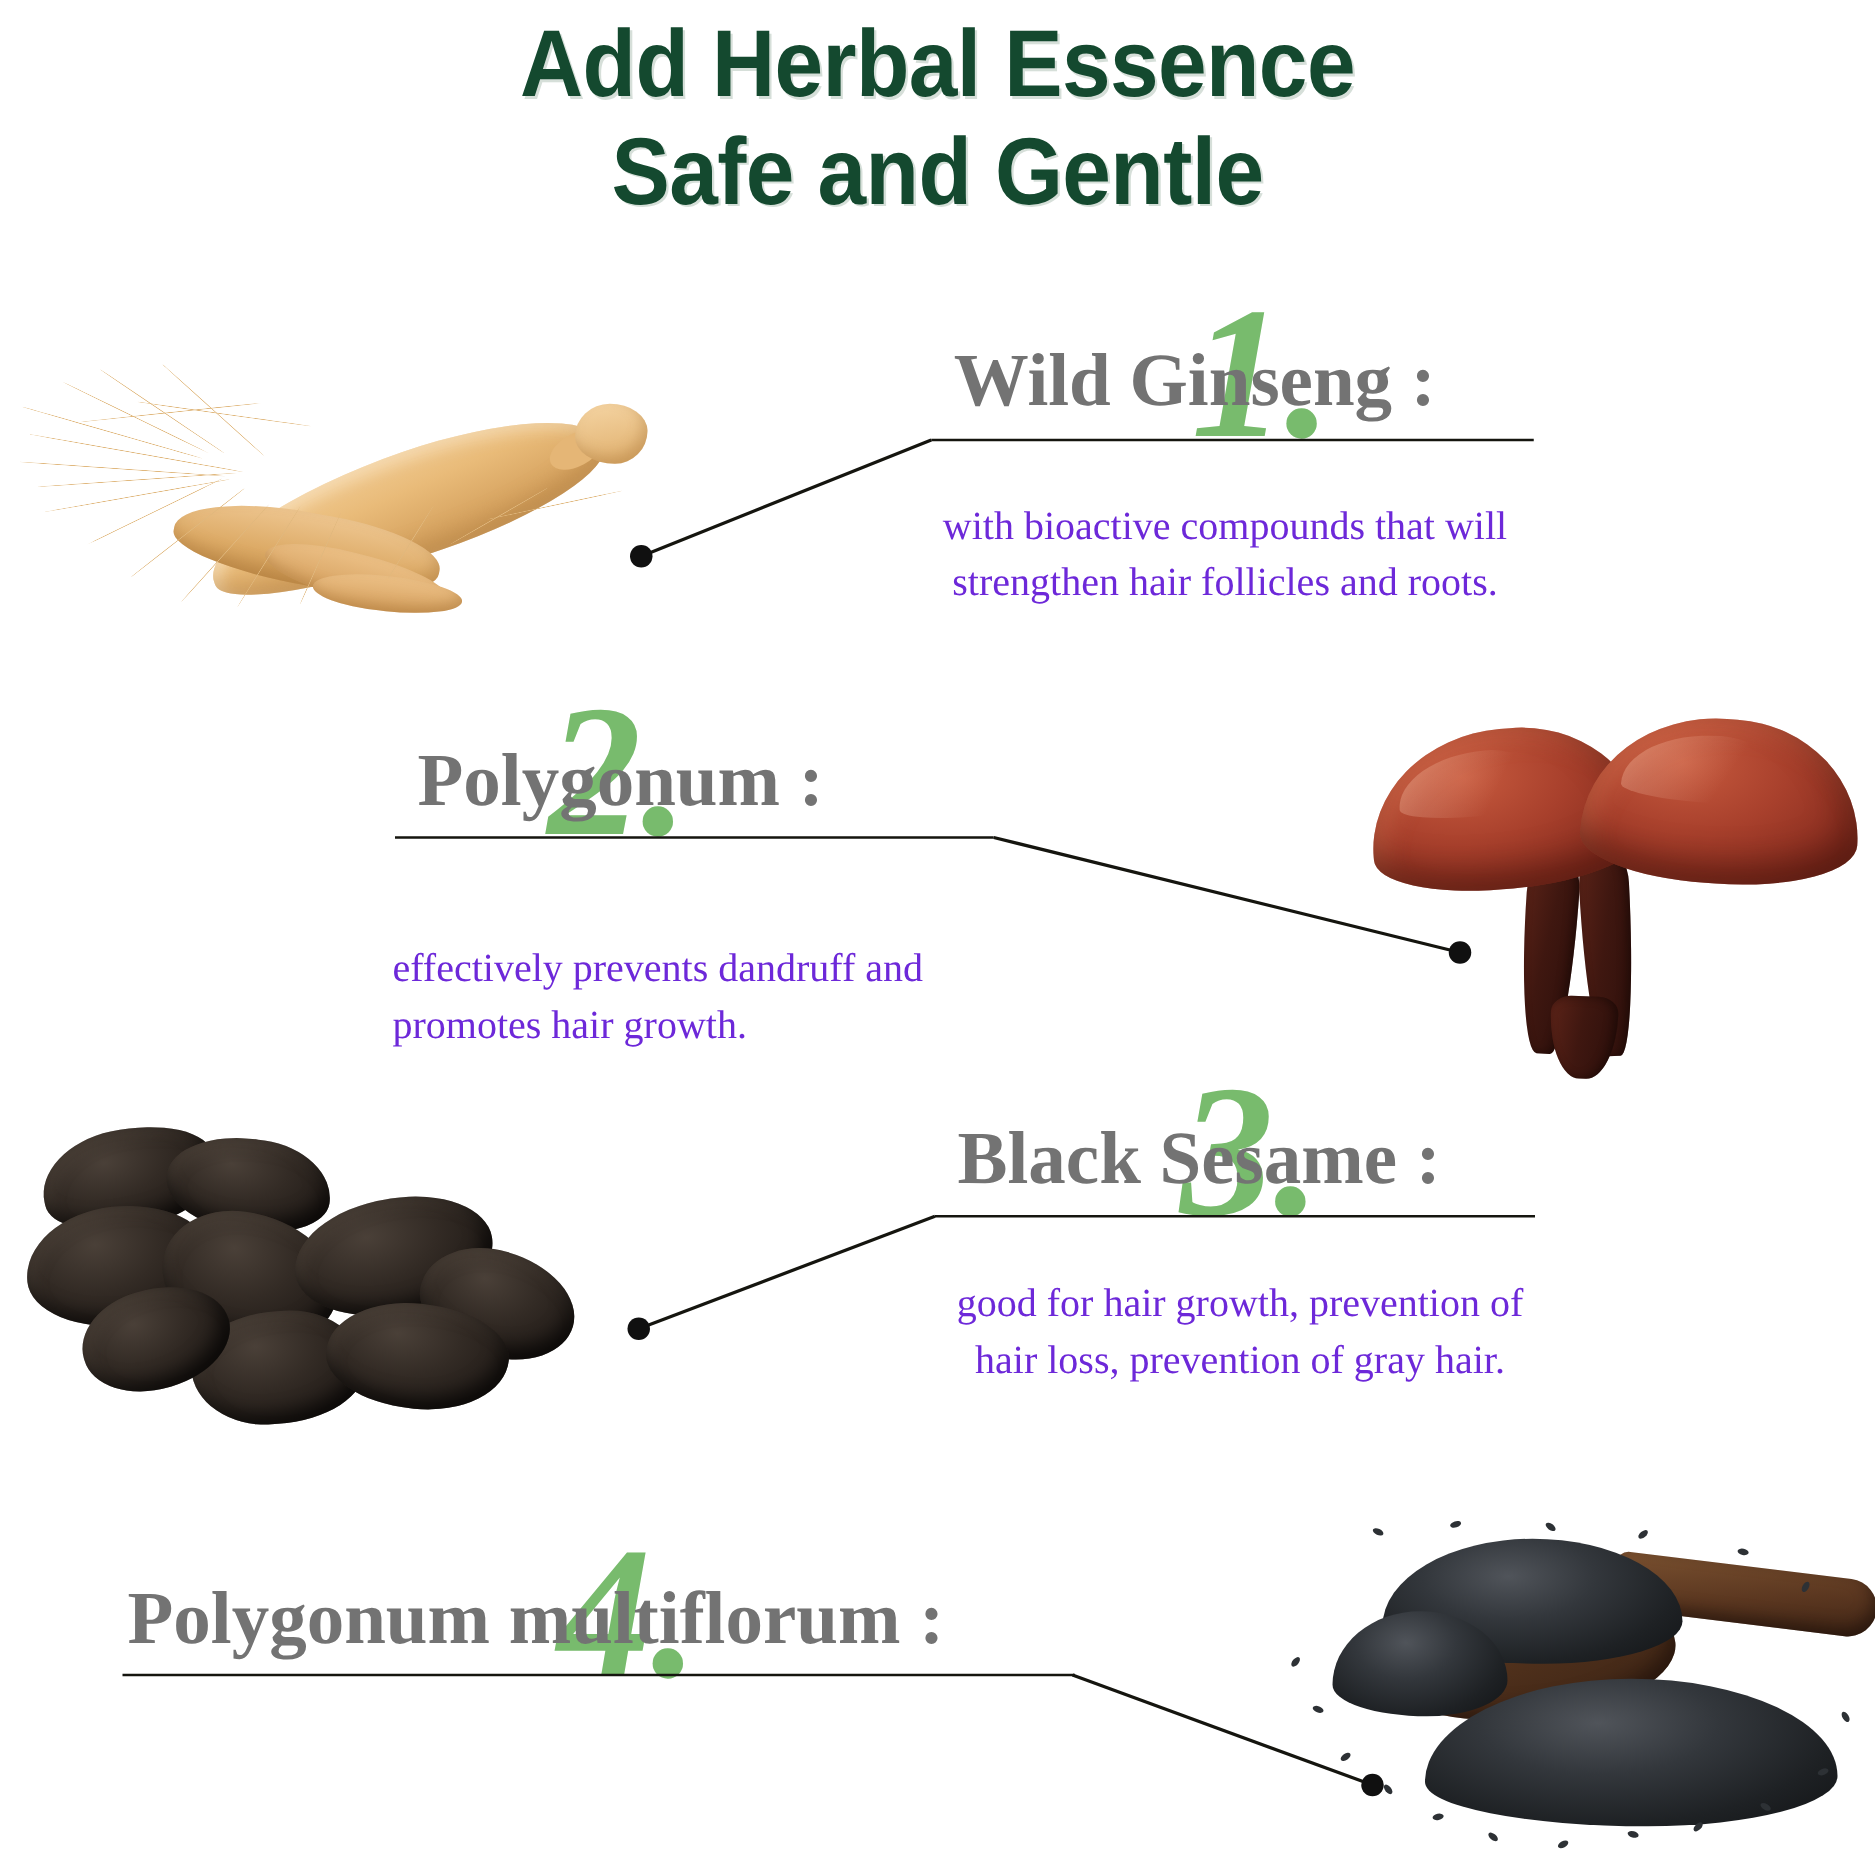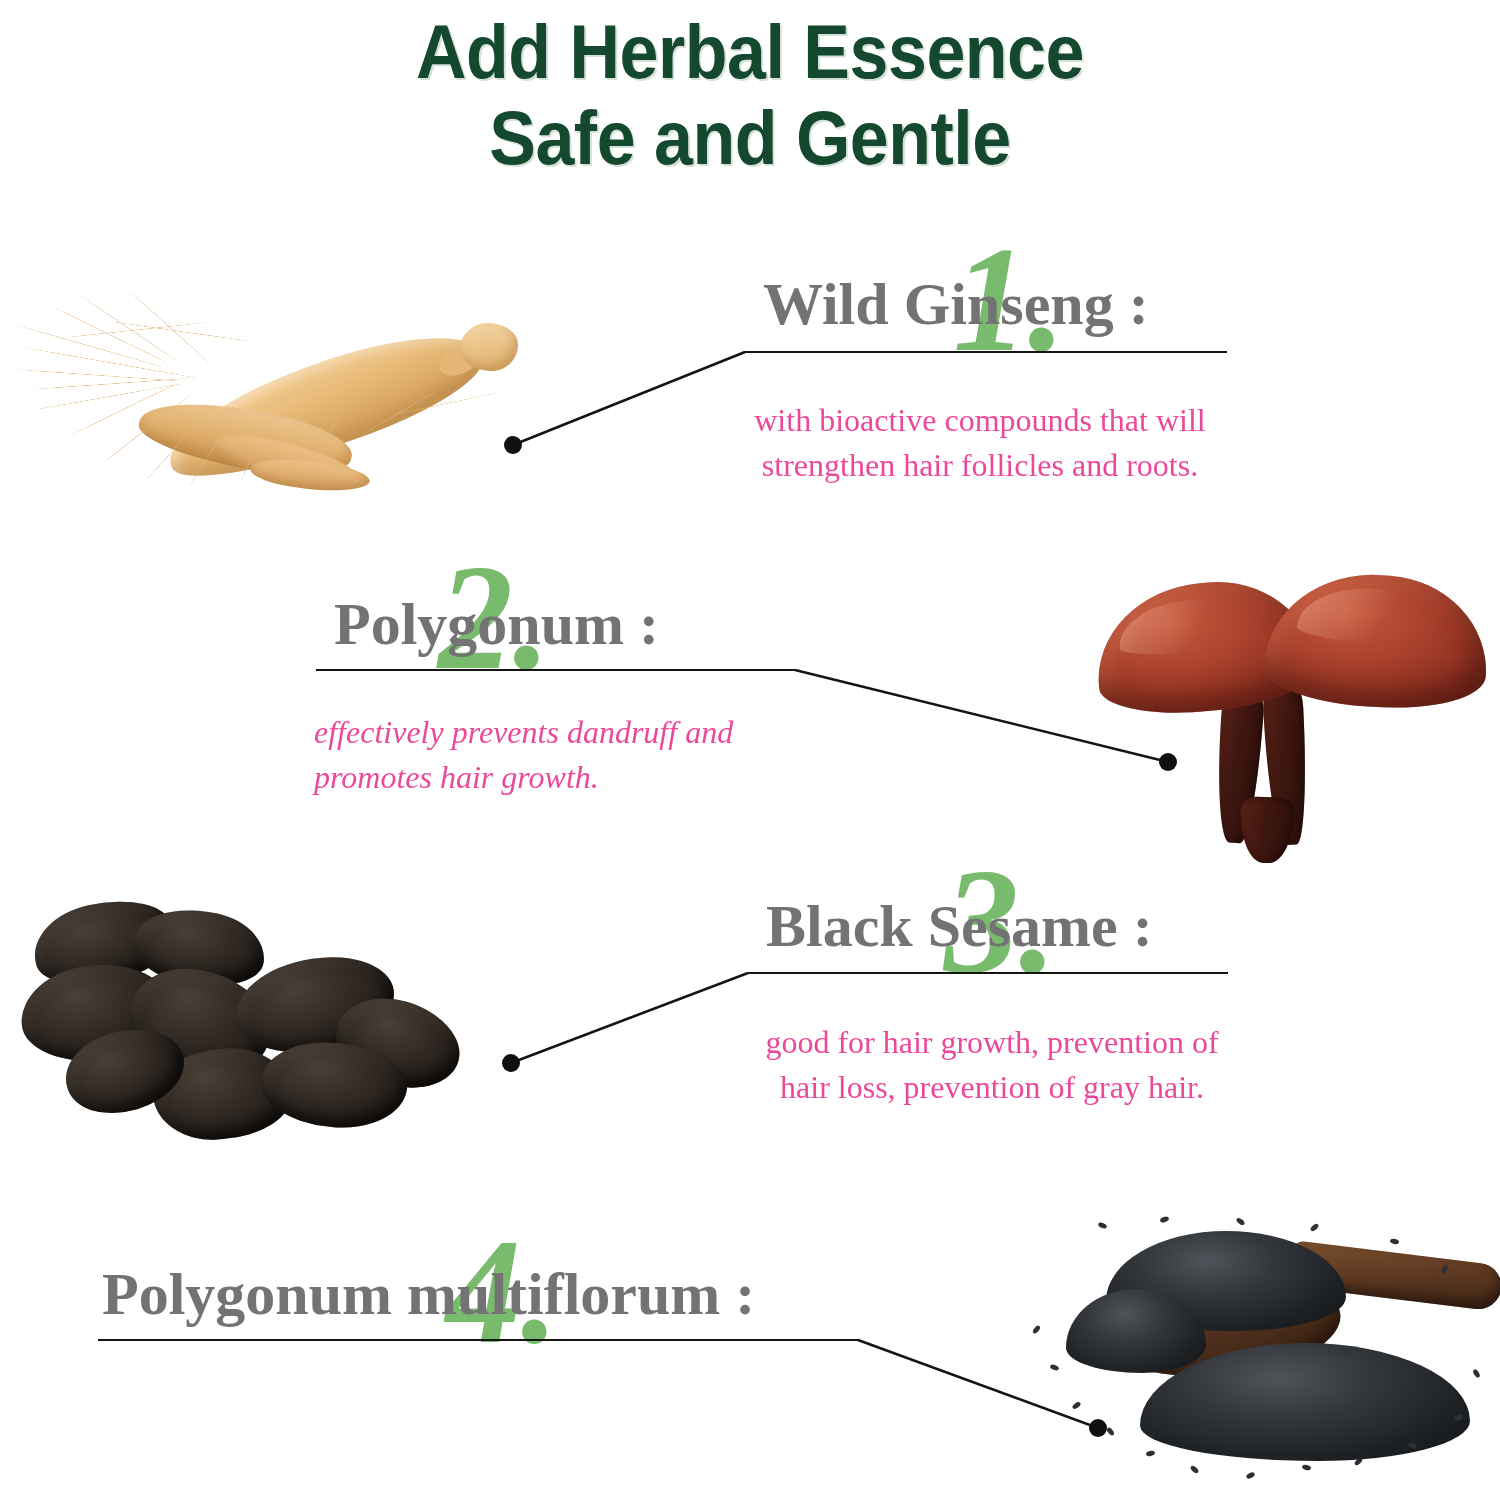--- a/index.html
+++ b/index.html
@@ -72,21 +72,21 @@
     position: absolute;
     height: 0;
     border-top: 2px solid #15150f;
     z-index: 3;
   }
   .desc {
     position: absolute;
     font-family: "Liberation Serif", "DejaVu Serif", serif;
     font-size: 32px;
     line-height: 1.42;
-    color: #ec4899;
+    color: #6d28d9;
     white-space: nowrap;
   }
   .desc.centered { text-align: center; }
 
   
   .connector {
     position: absolute;
     left: 0; top: 0;
     width: 1500px; height: 1500px;
     pointer-events: none;
@@ -325,21 +325,21 @@
     <div>strengthen hair follicles and roots.</div>
   </div>
 
   <div class="block" style="left:316px; top:576px;">
     <div class="heading-wrap">
       <span class="bignum" style="left:122px; top:-34px;">2.</span>
       <span class="heading" style="display:inline-block; padding:18px 0 22px 18px;">Polygonum :</span>
     </div>
   </div>
   <div class="rule" style="left:316px; top:669px; width:479px;"></div>
-  <div class="desc" style="left:314px; top:710px; width:560px;font-style:italic;">
+  <div class="desc" style="left:314px; top:752px; width:560px;">
     <div>effectively prevents dandruff and</div>
     <div>promotes hair growth.</div>
   </div>
 
   <div class="block" style="left:748px; top:878px;">
     <div class="heading-wrap">
       <span class="bignum" style="left:196px; top:-32px;">3.</span>
       <span class="heading" style="display:inline-block; padding:18px 0 22px 18px;">Black Sesame :</span>
     </div>
   </div>

